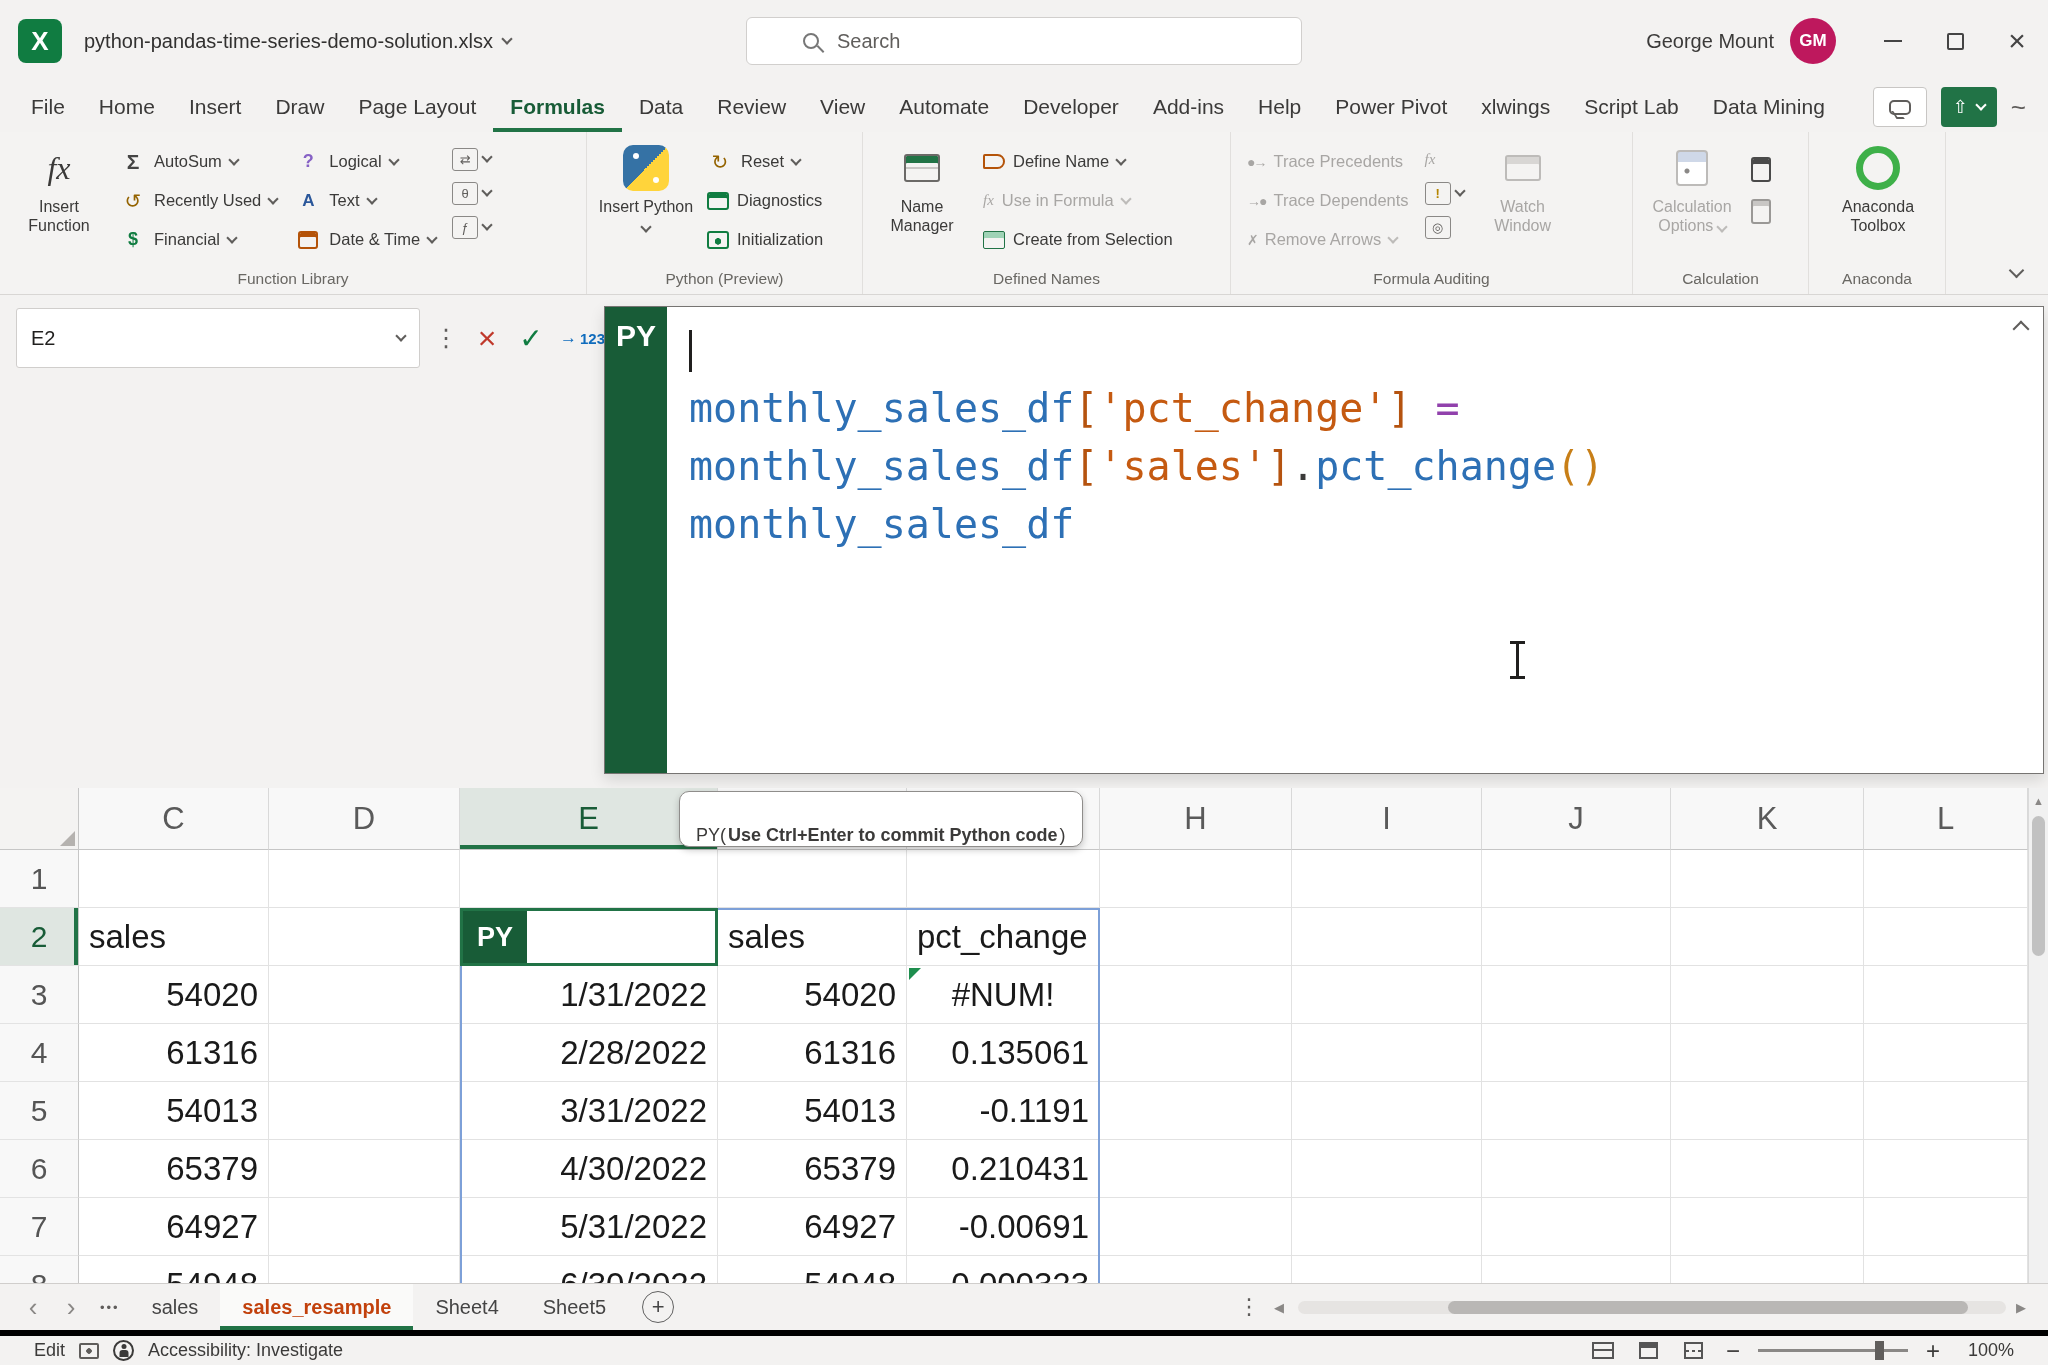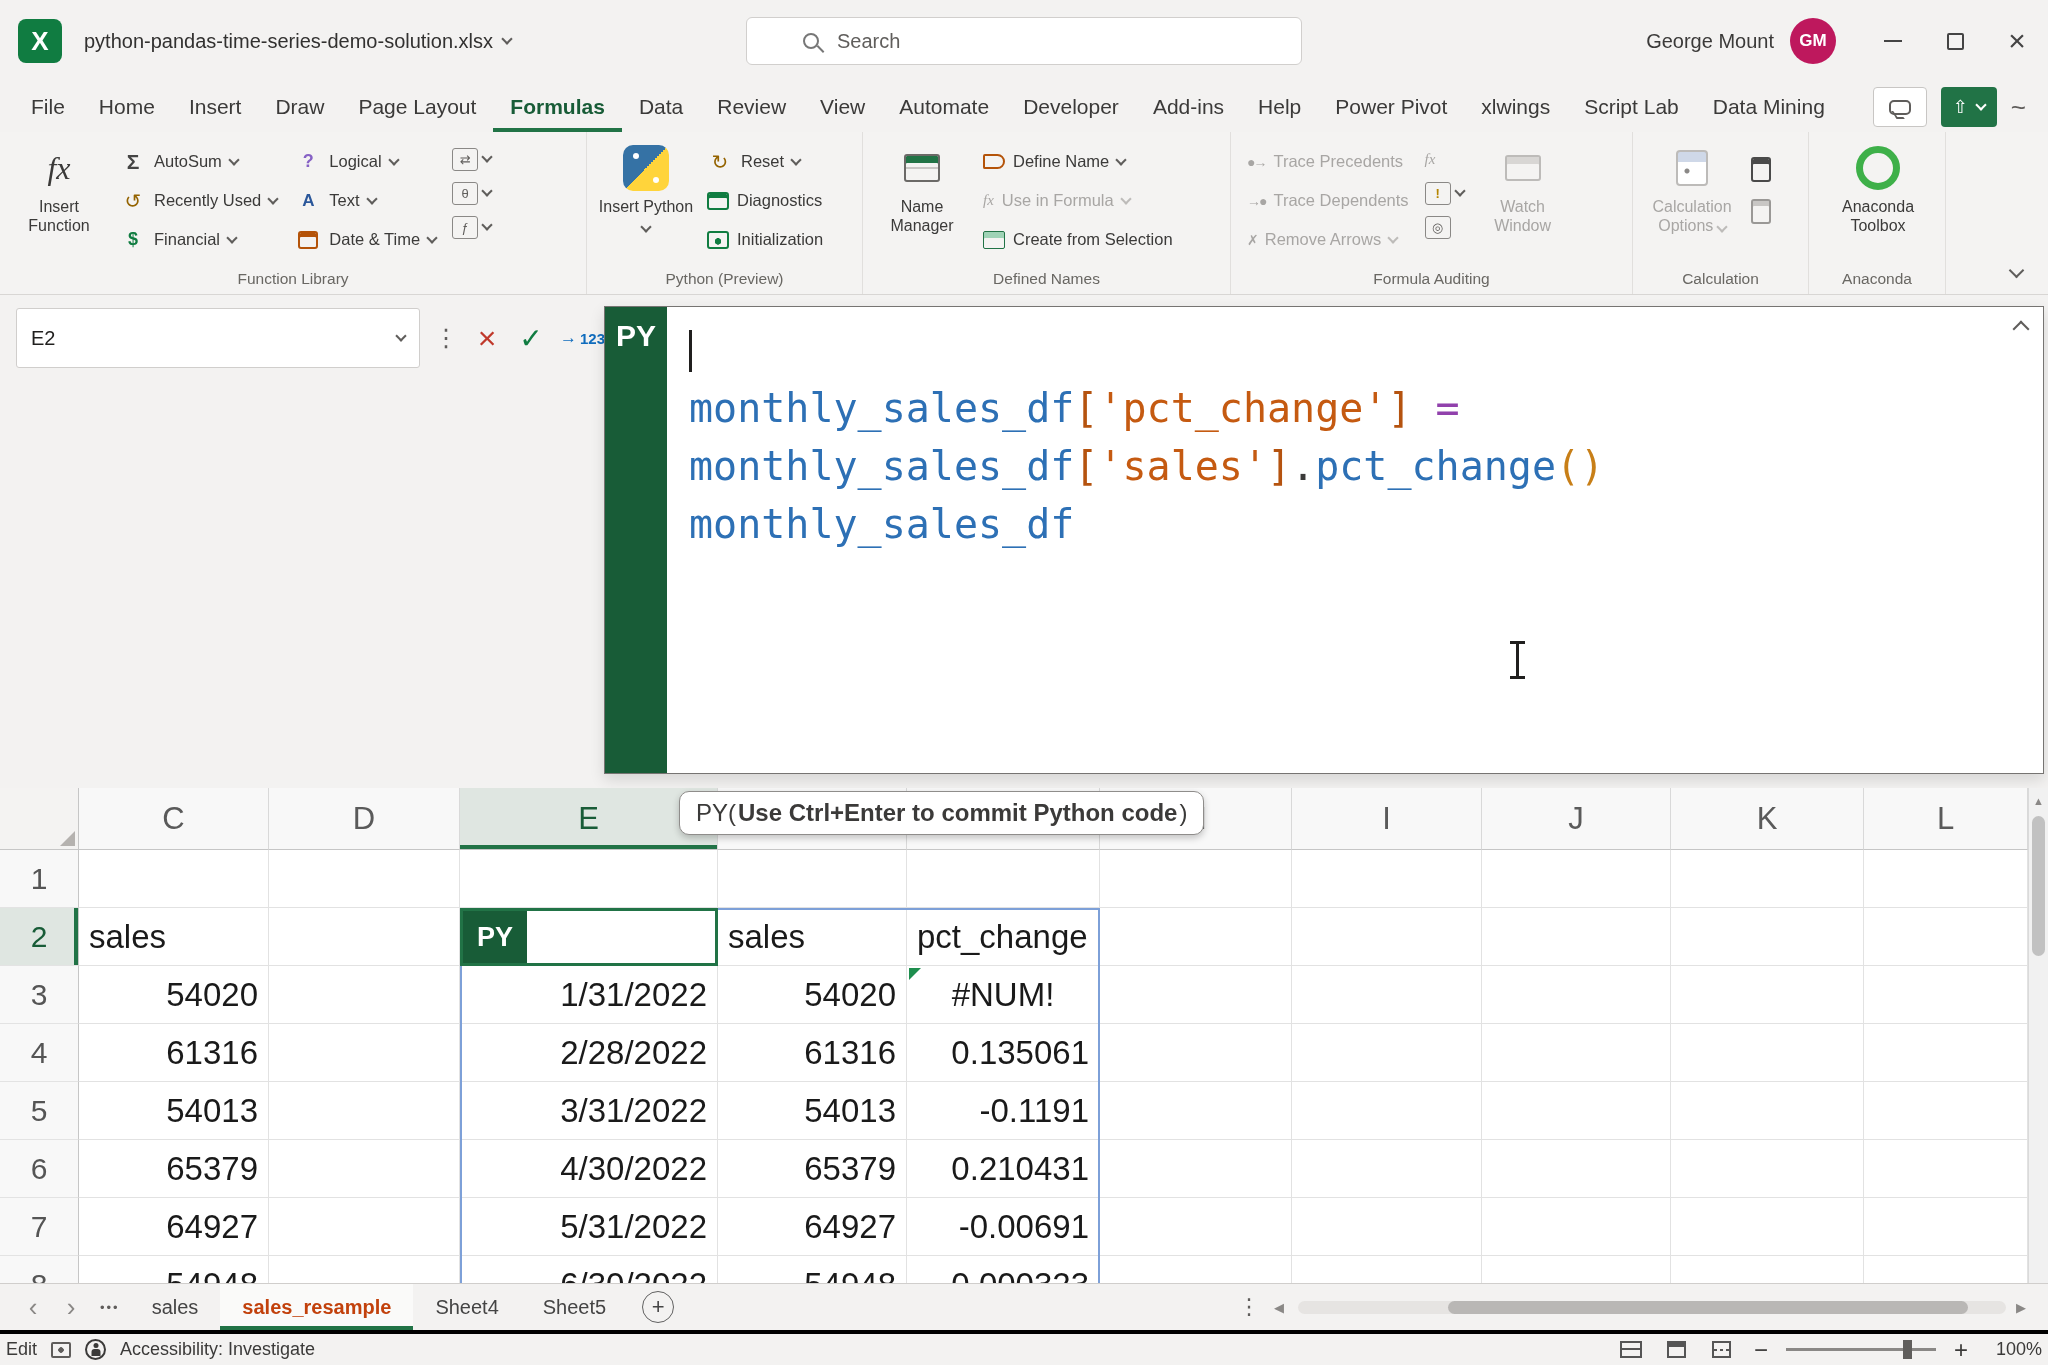--- a/index.html
+++ b/index.html
@@ -91,21 +91,21 @@
   .tk.str{color:#c55a11}
   .tk.brk{color:#b5530f}
   .tk.par{color:#c87f17}
   .tk.pl{color:#3b3a39}
   .caret{display:inline-block;width:3px;height:42px;background:#201f1e;vertical-align:-8px}
   .fb-collapse{position:absolute;right:16px;top:16px;width:12px;height:12px;border-left:2.5px solid #5f5d5b;border-top:2.5px solid #5f5d5b;transform:rotate(45deg)}
   .ibeam{position:absolute;left:849px;top:334px;width:3px;height:38px;background:#201f1e}
   .ibeam::before,.ibeam::after{content:"";position:absolute;left:-6px;width:15px;height:3px;background:#201f1e}
   .ibeam::before{top:0}.ibeam::after{bottom:0}
 
-  .pytip{position:absolute;left:679px;top:791px;height:44px;padding:0 16px;background:#fff;border:1px solid #8f8d8b;border-radius:10px;display:flex;align-items:center;font-size:24px;color:#3b3a39;z-index:10;box-shadow:0 3px 7px rgba(0,0,0,.22);white-space:nowrap}
+  .pytip{position:absolute;left:679px;top:791px;height:56px;padding:0 16px;background:#fff;border:1px solid #8f8d8b;border-radius:10px;display:flex;align-items:flex-end;font-size:18px;color:#3b3a39;z-index:10;box-shadow:0 3px 7px rgba(0,0,0,.22);white-space:nowrap}
   .pytip b{margin:0 2px}
 
   
   .grid{position:absolute;left:0;top:788px;width:2028px;height:495px;background:#fff;overflow:hidden}
   .ghead{display:flex;height:62px}
   .corner{width:79px;background:#f4f3f2;border-right:1px solid #c6c6c6;border-bottom:1px solid #c6c6c6;position:relative;flex:none}
   .corner::after{content:"";position:absolute;right:3px;bottom:3px;border-left:15px solid transparent;border-bottom:15px solid #b5b2af}
   .ch{display:flex;align-items:center;justify-content:center;font-size:31px;color:#5a5a5a;background:#f8f8f8;border-right:1px solid #d9d9d9;border-bottom:1px solid #c6c6c6;flex:none}
   .ch.sel{background:#dfe6e1;color:#185c37;box-shadow:inset 0 -4px 0 #217346}
   .grow{display:flex;height:58px}
@@ -130,21 +130,21 @@
   .sdots{font-size:13px;color:#5f5d5b;letter-spacing:2px;margin:0 10px}
   .stab{padding:0 22px;height:100%;display:flex;align-items:center;font-size:20px;color:#444}
   .stab.active{color:#c2410c;font-weight:700;box-shadow:inset 0 -4px 0 #217346;background:#fafaf9}
   .addsheet{width:32px;height:32px;border:1.6px solid #616161;border-radius:50%;display:flex;align-items:center;justify-content:center;font-size:22px;color:#444;margin-left:14px}
   .sb-more{position:absolute;left:1238px;font-size:22px;color:#5f5d5b}
   .hs-arrow{position:absolute;top:16px;font-size:13px;color:#8a8886}
   .hscroll{position:absolute;left:1298px;top:17px;width:708px;height:13px;background:#e6e4e2;border-radius:7px}
   .hs-thumb{position:absolute;left:150px;top:0;width:520px;height:13px;background:#b9b7b5;border-radius:7px}
 
   
-  .statusbar{position:absolute;left:0;top:1330px;width:100%;height:35px;background:#f3f2f1;border-top:4px solid #000000;display:flex;align-items:center;font-size:18px;color:#3b3a39;padding:0 6px;gap:14px}
+  .statusbar{position:absolute;left:0;top:1330px;width:100%;height:35px;background:#f3f2f1;border-top:6px solid #000000;display:flex;align-items:center;font-size:18px;color:#3b3a39;padding:0 34px;gap:14px}
   .macroico{width:20px;height:16px;border:2px solid #5f5d5b;border-radius:2px;background:radial-gradient(circle,#5f5d5b 2.5px,transparent 3px)}
   .person{width:21px;height:21px;border-radius:50%;border:2px solid #3b3a39;position:relative;flex:none}
   .person::before{content:"";position:absolute;top:2px;left:50%;transform:translateX(-50%);width:5px;height:5px;border-radius:50%;background:#3b3a39}
   .person::after{content:"";position:absolute;bottom:2px;left:50%;transform:translateX(-50%);width:9px;height:7px;border-radius:3px 3px 0 0;background:#3b3a39}
   .sb-right{margin-left:auto;display:flex;align-items:center;gap:15px}
   .vb{width:30px;height:24px;display:flex;align-items:center;justify-content:center}
   .vb-n{width:22px;height:17px;border:2px solid #555;background:linear-gradient(transparent 5px,#555 5px 7px,transparent 7px)}
   .vb-l{width:19px;height:17px;border:2px solid #555;box-shadow:inset 0 4px 0 #555}
   .vb-b{width:19px;height:17px;border:2px solid #555;background:repeating-linear-gradient(90deg,#555 0 3px,transparent 3px 6px) center/100% 2px no-repeat}
   .zbtn{font-size:24px;color:#3b3a39;width:20px;text-align:center}

